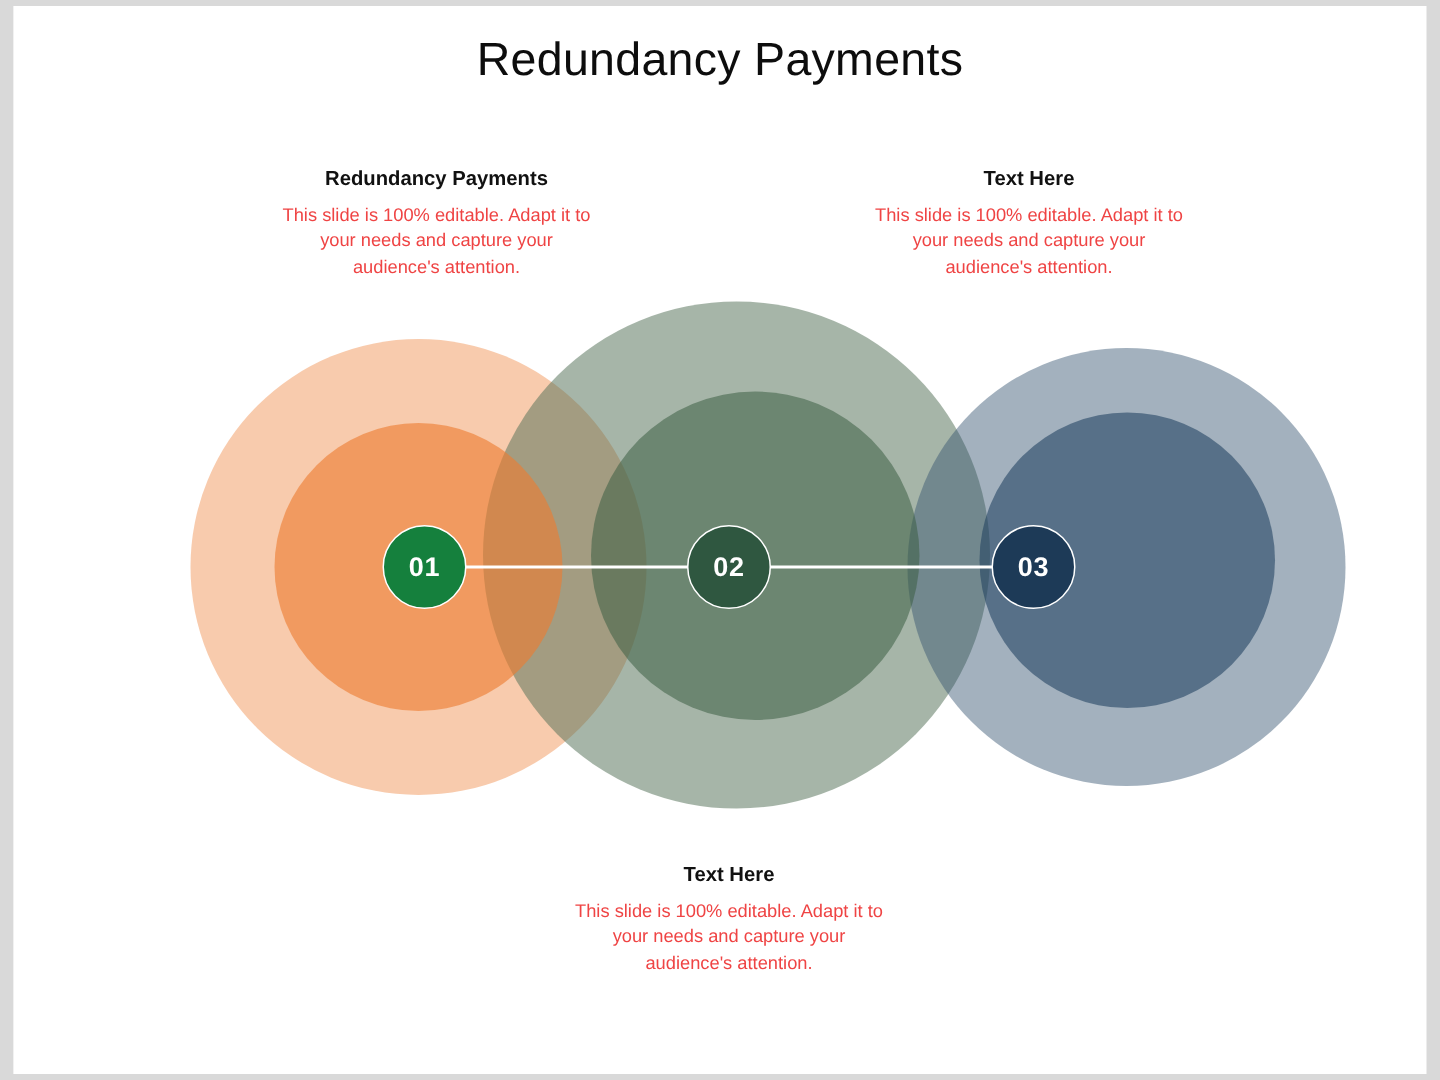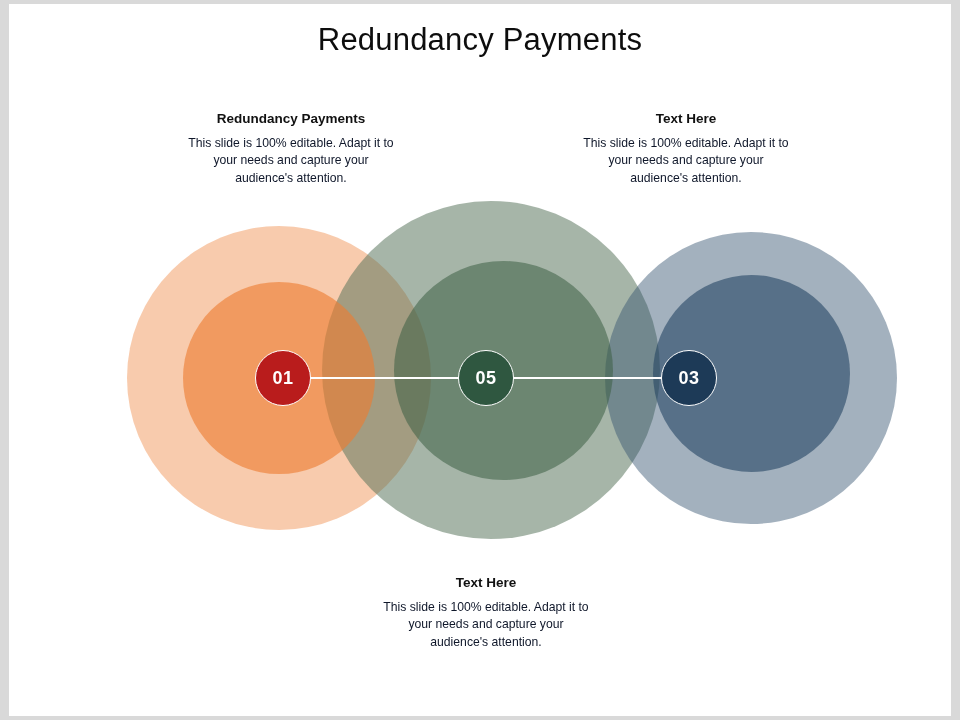--- a/index.html
+++ b/index.html
@@ -60,21 +60,21 @@
   .text-block .tb-heading {
     font-size: 13.5px;
     font-weight: bold;
     color: #111111;
     line-height: 1.25;
     margin-bottom: 7px;
     white-space: nowrap;
   }
   .text-block .tb-body {
     font-size: 12.2px;
-    color: #0f172a;
+    color: #ef4444;
     line-height: 1.42;
   }
 
   .text-block-1 { left: 174px; top: 107px; }
   .text-block-2 { left: 569px; top: 107px; }
   .text-block-3 { left: 369px; top: 571px; }
 
   
   .diagram {
     position: absolute;
@@ -138,21 +138,21 @@
     display: flex;
     align-items: center;
     justify-content: center;
     color: #ffffff;
     font-size: 18px;
     font-weight: bold;
     letter-spacing: 0.4px;
   }
   .badge-1 {
     left: 246px;  top: 346px;
-    background: #b91c1c;
+    background: #15803d;
   }
   .badge-2 {
     left: 449px;  top: 346px;
     background: #2f5740;
   }
   .badge-3 {
     left: 652px;  top: 346px;
     background: #1d3a57;
     text-align: right;
   }
@@ -171,21 +171,21 @@
       <div class="ring ring-outer-2"></div>
       <div class="ring ring-outer-3"></div>
 
       <div class="ring ring-mid-1"></div>
       <div class="ring ring-mid-2"></div>
       <div class="ring ring-mid-3"></div>
 
       <div class="connector"></div>
 
       <div class="badge badge-1">01</div>
-      <div class="badge badge-2">05</div>
+      <div class="badge badge-2">02</div>
       <div class="badge badge-3">03</div>
     </div>
 
     <div class="text-block text-block-1">
       <div class="tb-heading">Redundancy Payments</div>
       <div class="tb-body">This slide is 100% editable. Adapt it to your needs and capture your audience's attention.</div>
     </div>
 
     <div class="text-block text-block-2">
       <div class="tb-heading">Text Here</div>

